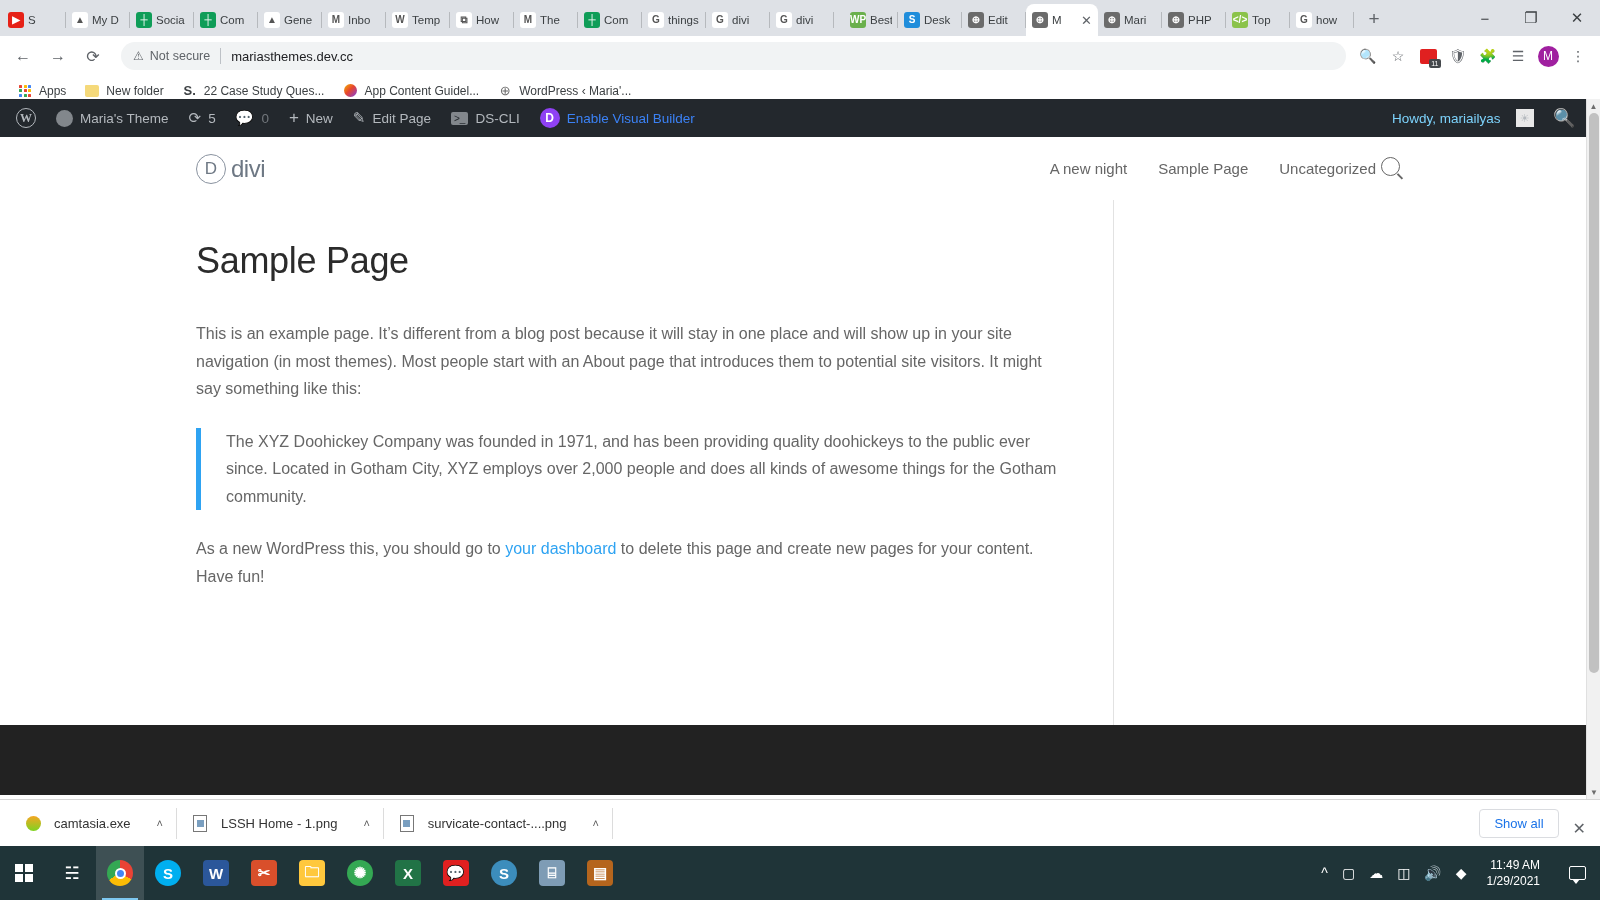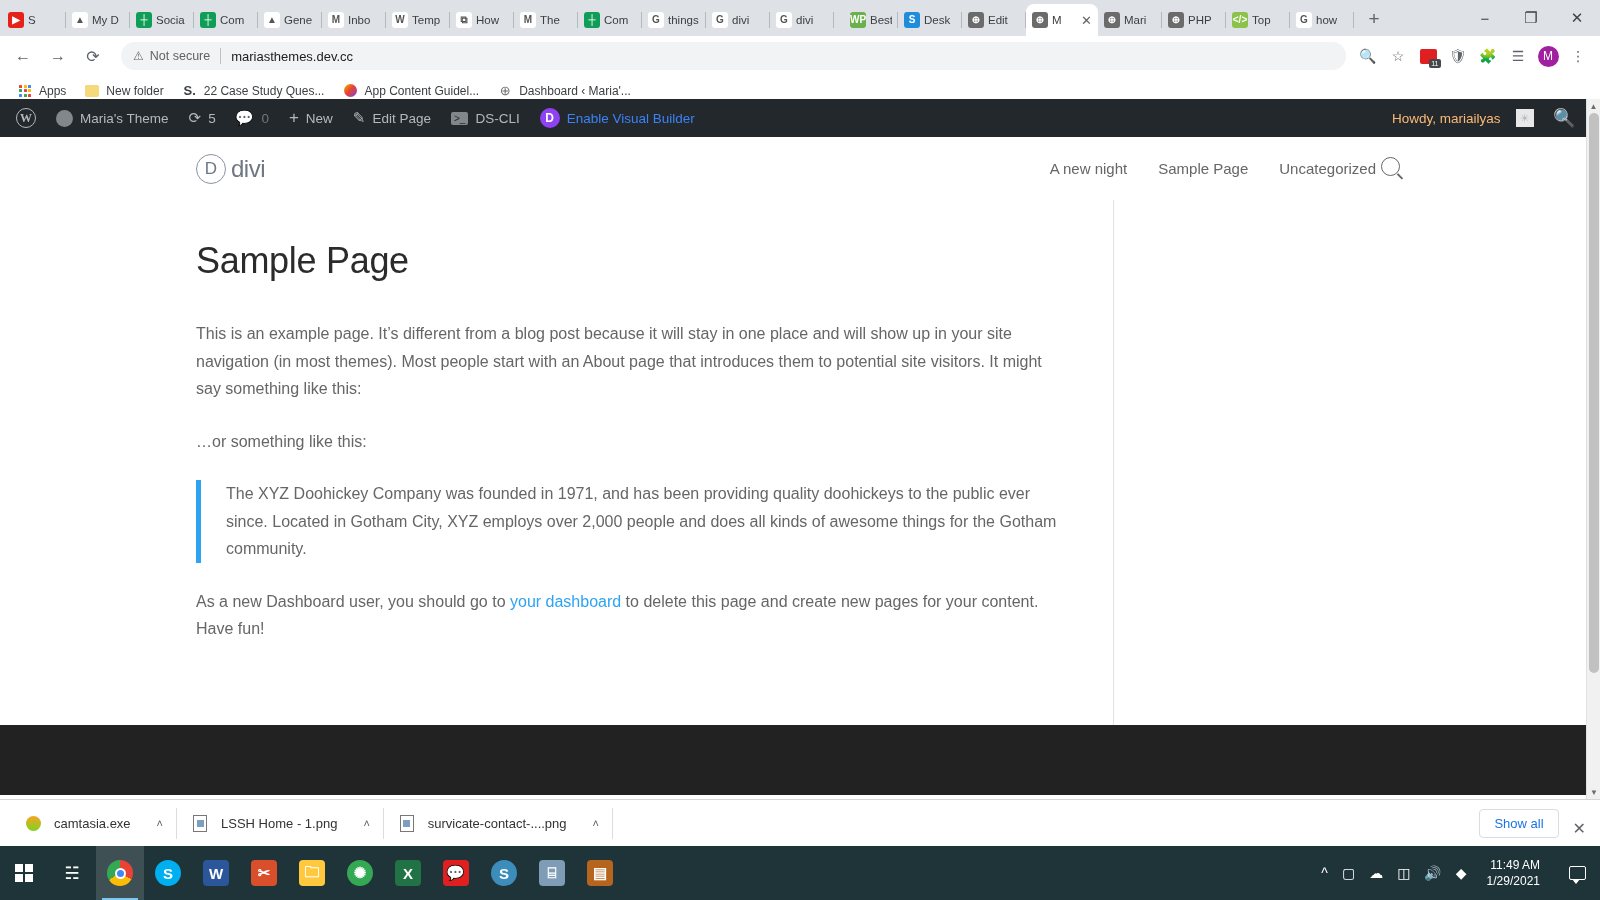--- a/index.html
+++ b/index.html
@@ -464,21 +464,21 @@
       <span>22 Case Study Ques...</span>
     </div>
     <div class="bm">
       <span class="bmico">
         <span style="width:13px;height:13px;border-radius:50%;background:linear-gradient(135deg,#f2b705,#e8462b 45%,#7b3fe4);display:inline-block"></span>
       </span>
       <span>App Content Guidel...</span>
     </div>
     <div class="bm">
       <span class="bmico" style="color: rgb(107, 107, 107); font-size: 13px;">⊕</span>
-      <span>Dashboard ‹ Maria'...</span>
+      <span>WordPress ‹ Maria'...</span>
     </div>
   </div>
 
 <div class="viewport">
   <div class="page-scroll">
 
     <div class="wpbar">
       <div class="wpitem">
         <span class="wp-logo-circle">W</span>
       </div>
@@ -505,21 +505,21 @@
       <div class="wpitem">
         <span class="wico" style="background:#82878c;color:#23282d;font-size:10px;padding:1px 3px;border-radius:2px">&gt;_</span>
         <span>DS-CLI</span>
       </div>
       <div class="wpitem">
         <span class="divi-badge">D</span>
         <span style="color:#3b82f6">Enable Visual Builder</span>
       </div>
       <div class="wpright">
         <div class="wpitem">
-          <span style="color:#fdba74">Howdy, mariailyas</span>
+          <span style="color:#7dd3fc">Howdy, mariailyas</span>
           <span class="howdy-av">☀</span>
         </div>
         <div class="wpitem">
           <span style="font-size:18px">🔍</span>
         </div>
       </div>
     </div>
 
     <div class="siteheader">
       <div class="logo">
@@ -533,25 +533,24 @@
         </div>
       <div style="position:absolute;right:186px">
         <span class="search-glass"></span>
       </div>
     </div>
 
     <div class="content-area">
       <div class="main-col">
         <h1 class="ptitle">Sample Page</h1>
         <p>This is an example page. It’s different from a blog post because it will stay in one place and will show up in your site navigation (in most themes). Most people start with an About page that introduces them to potential site visitors. It might say something like this:</p>
-        <p>…or something like this:</p>
         <blockquote>
           <p>The XYZ Doohickey Company was founded in 1971, and has been providing quality doohickeys to the public ever since. Located in Gotham City, XYZ employs over 2,000 people and does all kinds of awesome things for the Gotham community.</p>
         </blockquote>
-        <p><span>As a new Dashboard user, you should go to </span><a href="#">your dashboard</a><span> to delete this page and create new pages for your content. Have fun!</span></p>
+        <p><span>As a new WordPress this, you should go to </span><a href="#">your dashboard</a><span> to delete this page and create new pages for your content. Have fun!</span></p>
       </div>
       <div class="side-col"></div>
     </div>
 
     <div class="sitefooter">
       
       
     </div>
   </div>
 

